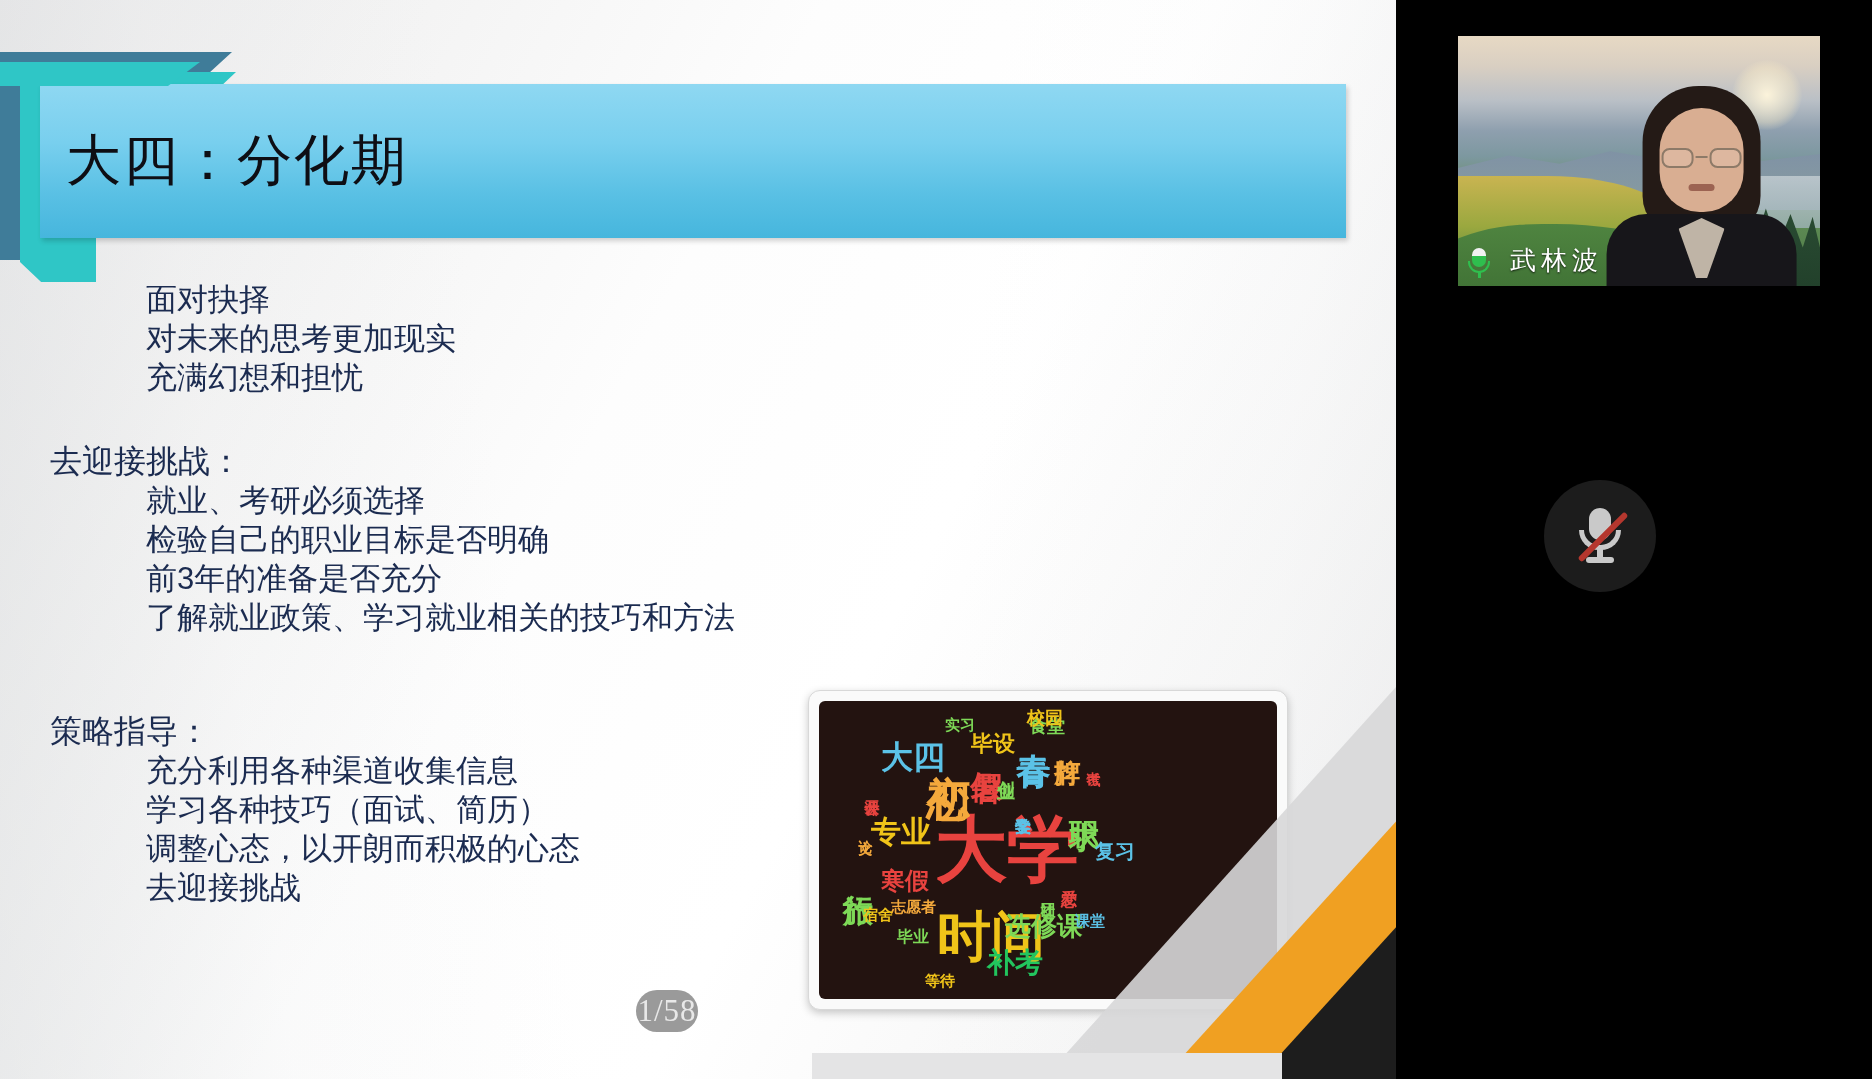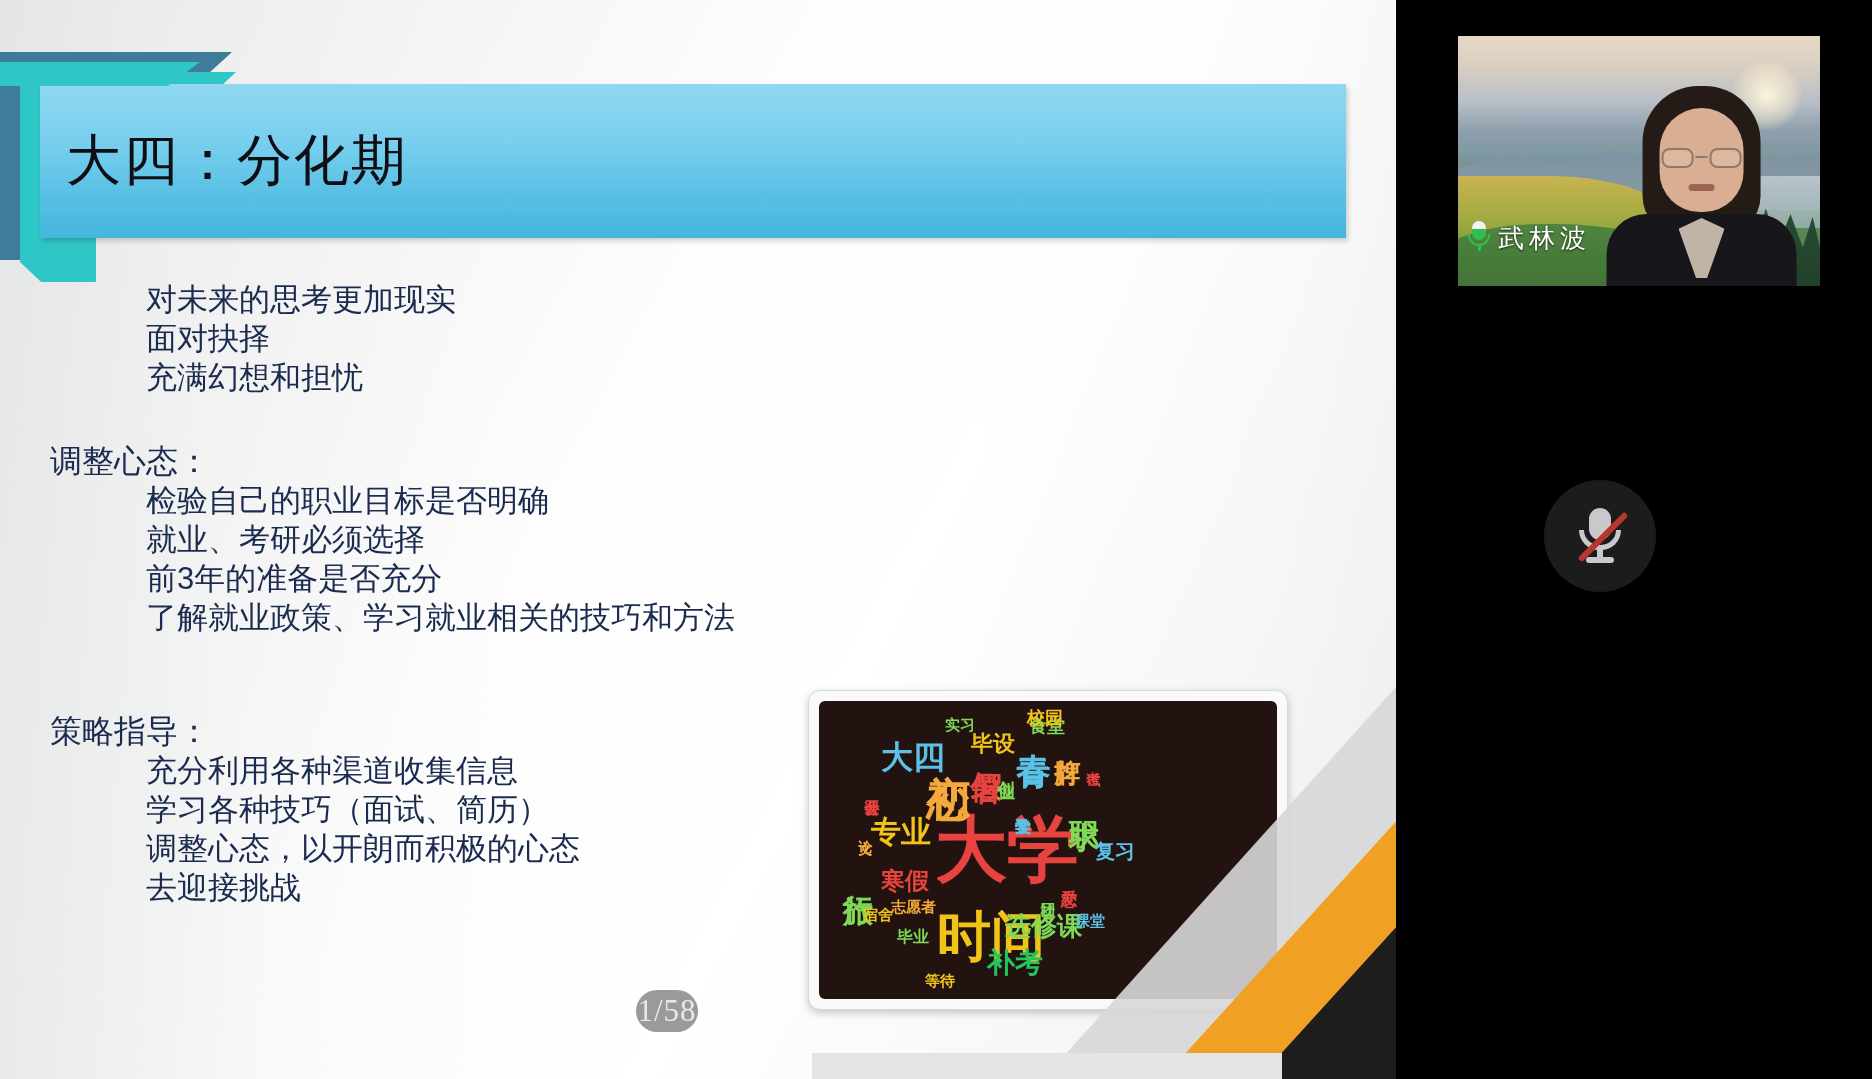--- a/index.html
+++ b/index.html
@@ -176,21 +176,21 @@
     position:absolute; left:50%; top:128px; width:190px; height:72px;
     transform:translateX(-50%);
     background:#17161a; border-radius:40px 40px 0 0;
   }
   .cam .collar{
     position:absolute; left:50%; top:132px; width:46px; height:60px;
     transform:translateX(-50%);
     background:#bfb4a6; clip-path:polygon(50% 0,100% 18%,62% 100%,38% 100%,0 18%);
   }
   .cam-name{
-    position:absolute; left:10px; bottom:30px; display:flex; align-items:flex-start; gap:8px;
+    position:absolute; left:10px; bottom:8px; display:flex; align-items:flex-end; gap:20px;
   }
   .mic-mini{
     width:22px; height:30px; position:relative;
   }
   .mic-mini .cap{
     position:absolute; left:4px; top:0; width:14px; height:19px; border-radius:7px;
     background:linear-gradient(180deg,#f2f2f2 0%,#f2f2f2 42%,#2fbf4e 42%,#2fbf4e 100%);
   }
   .mic-mini .arc{
     position:absolute; left:0; top:13px; width:22px; height:12px;
@@ -251,33 +251,33 @@
 
     <div class="title-bar">
       <div class="flag"></div>
       <div class="title-text">大四：分化期</div>
     </div>
 
     <div class="body-copy">
 
       <div class="blk">
         <div class="blk-lines">
+          <div class="blk-line">面对抉择</div>
           <div class="blk-line">对未来的思考更加现实</div>
-          <div class="blk-line">面对抉择</div>
           <div class="blk-line">充满幻想和担忧</div>
         </div>
       </div>
 
       <div class="gap-a"></div>
 
       <div class="blk">
-        <div class="blk-head">调整心态：</div>
+        <div class="blk-head">去迎接挑战：</div>
         <div class="blk-lines">
+          <div class="blk-line">就业、考研必须选择</div>
           <div class="blk-line">检验自己的职业目标是否明确</div>
-          <div class="blk-line">就业、考研必须选择</div>
           <div class="blk-line">前3年的准备是否充分</div>
           <div class="blk-line">了解就业政策、学习就业相关的技巧和方法</div>
         </div>
       </div>
 
       <div class="gap-b"></div>
 
       <div class="blk">
         <div class="blk-head">策略指导：</div>
         <div class="blk-lines">

